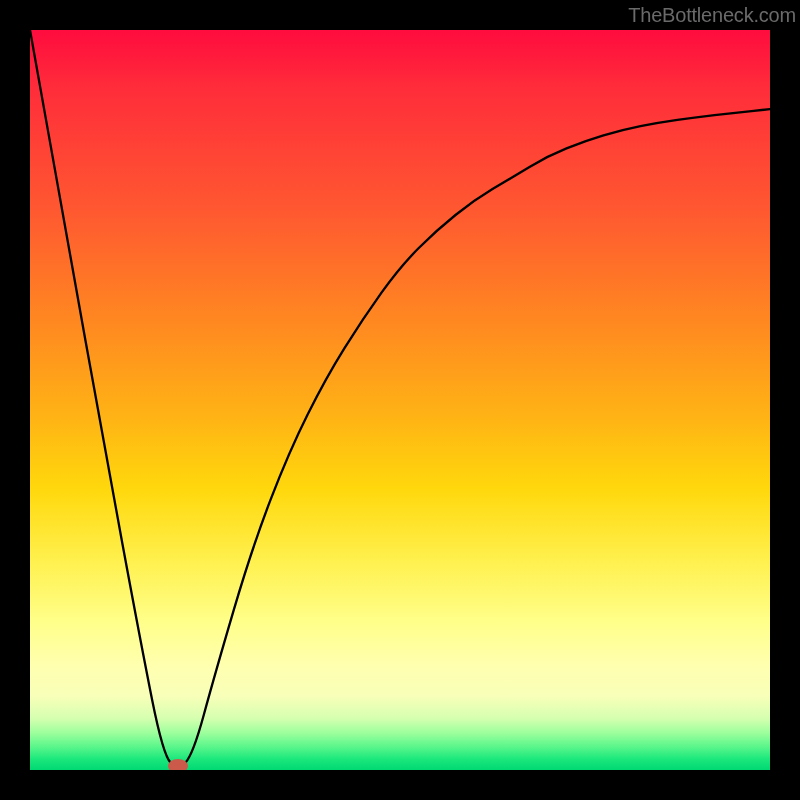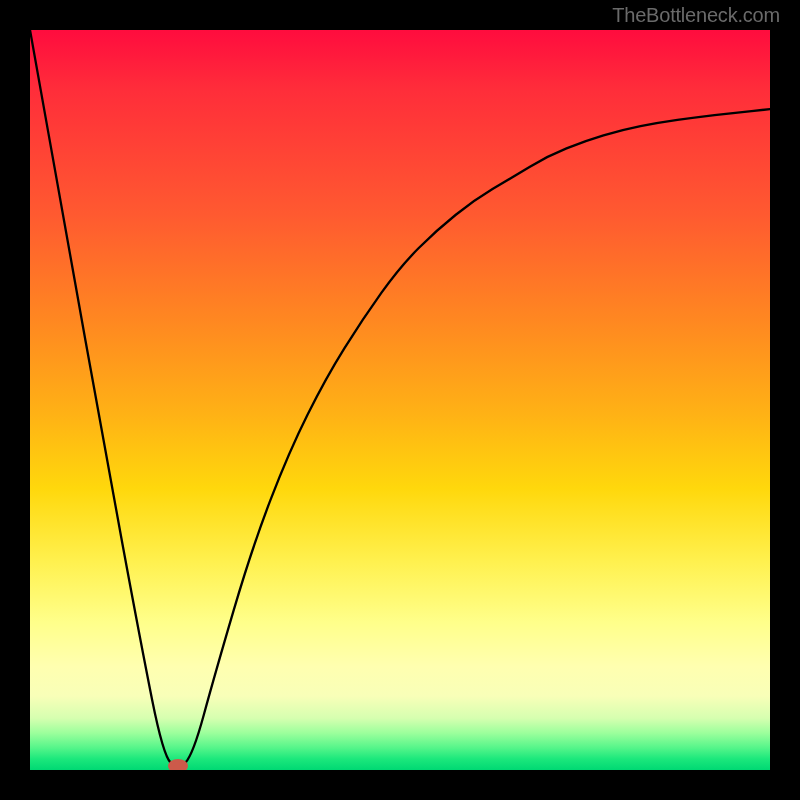--- a/index.html
+++ b/index.html
@@ -47,21 +47,21 @@
     position: absolute;
     left: 0;
     top: 0;
     width: 740px;
     height: 740px;
     pointer-events: none;
   }
   .watermark {
     position: absolute;
     top: 4px;
-    right: 20px;
+    right: 4px;
     color: #6a6a6a;
     font-size: 20px;
     font-weight: 500;
     letter-spacing: -0.2px;
   }
 </style>
 </head>
 <body>
 
 <div class="frame">

